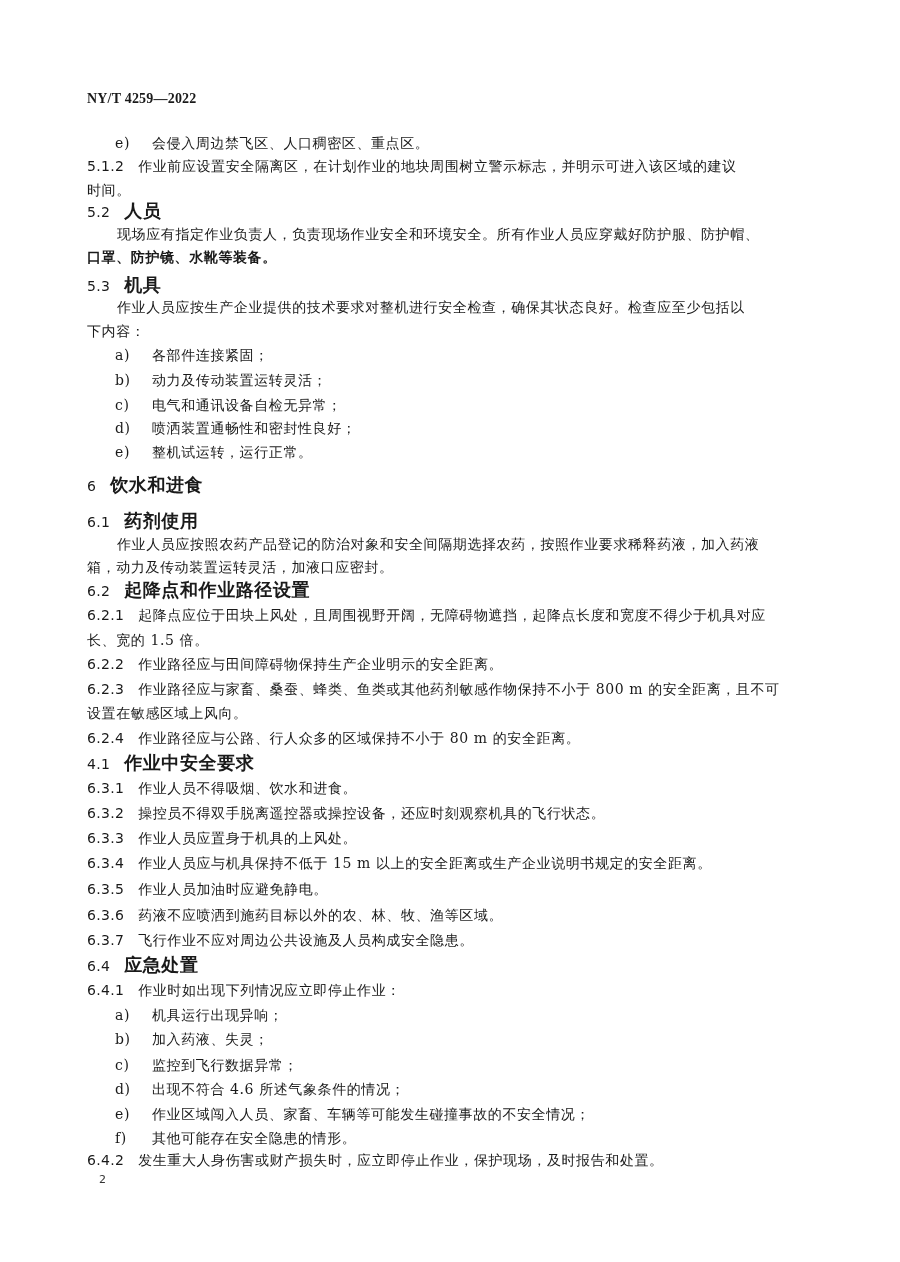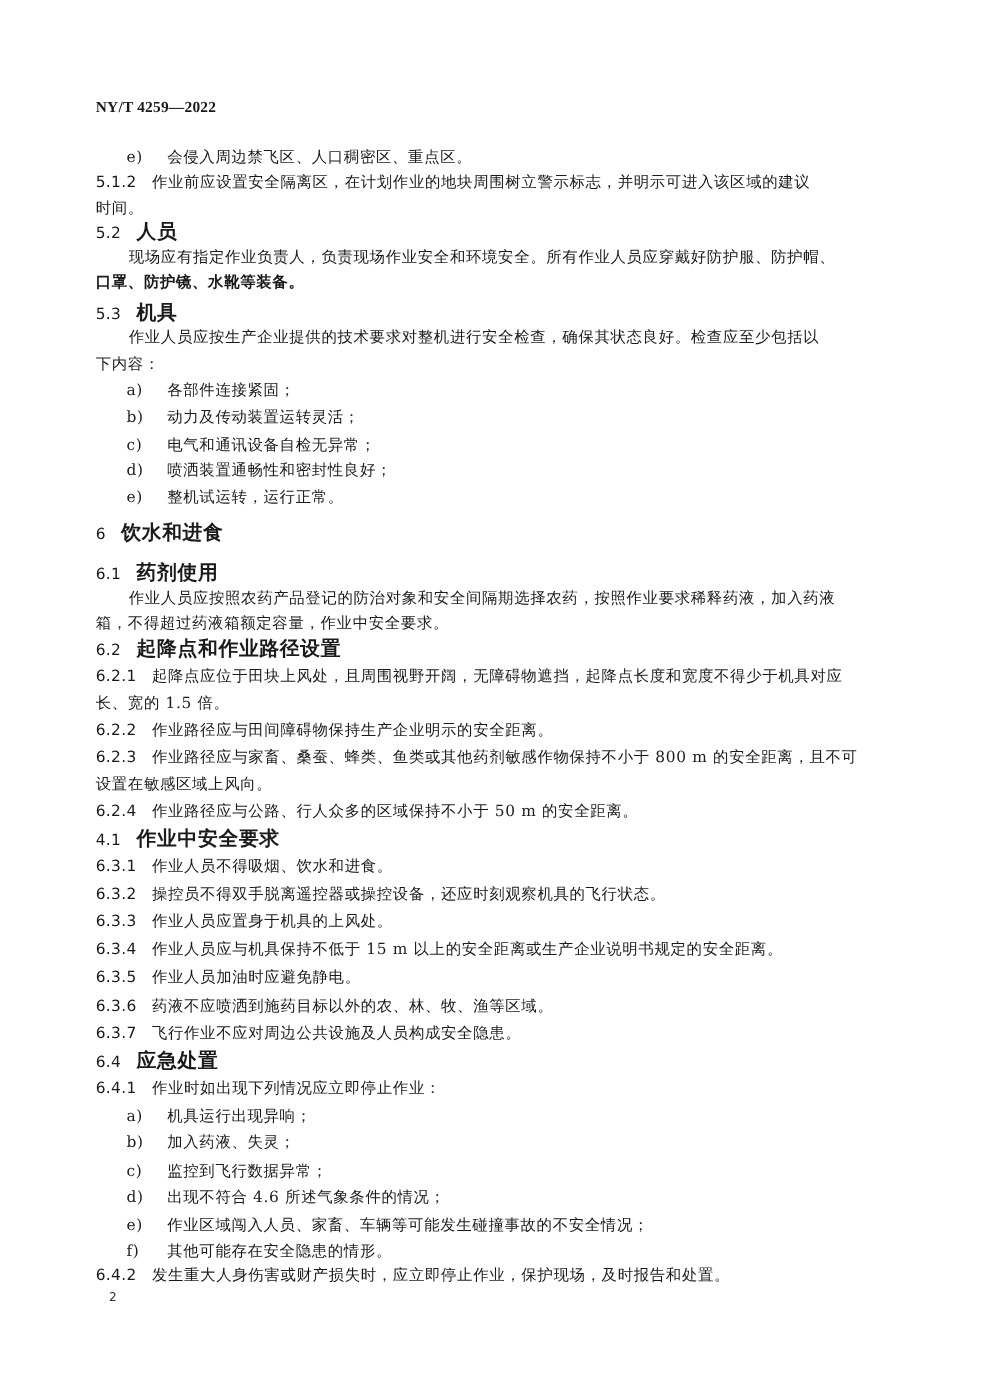--- a/index.html
+++ b/index.html
@@ -39,28 +39,28 @@
       <div class="ln indent" style="top: 299px; font-family: Liberation Mono, monospace;">作业人员应按生产企业提供的技术要求对整机进行安全检查，确保其状态良好。检查应至少包括以</div>
       <div class="ln" style="top: 322px;">下内容：</div>
       <div class="ln" style="top: 346px;"><span class="item-label">a)</span><span class="sp2"></span><span>各部件连接紧固；</span></div>
       <div class="ln" style="top: 371px;"><span class="item-label">b)</span><span class="sp2"></span><span>动力及传动装置运转灵活；</span></div>
       <div class="ln" style="top: 396px;"><span class="item-label">c)</span><span class="sp2"></span><span>电气和通讯设备自检无异常；</span></div>
       <div class="ln" style="top: 419px;"><span class="item-label">d)</span><span class="sp2"></span><span>喷洒装置通畅性和密封性良好；</span></div>
       <div class="ln" style="top: 443px;"><span class="item-label">e)</span><span class="sp2"></span><span>整机试运转，运行正常。</span></div>
       <div class="ln" style="top: 476px;"><span class="num">6</span><span class="sp"></span><span class="h">饮水和进食</span></div>
       <div class="ln" style="top: 512px;"><span class="num">6.1</span><span class="sp"></span><span class="h">药剂使用</span></div>
       <div class="ln indent" style="top: 535px;">作业人员应按照农药产品登记的防治对象和安全间隔期选择农药，按照作业要求稀释药液，加入药液</div>
-      <div class="ln" style="top: 558px;">箱，不得超过药液箱额定容量，作业中安全要求。</div>
+      <div class="ln" style="top: 558px;">箱，动力及传动装置运转灵活，加液口应密封。</div>
       <div class="ln" style="top: 581px;"><span class="num">6.2</span><span class="sp"></span><span class="h">起降点和作业路径设置</span></div>
       <div class="ln" style="top: 606px;"><span class="num">6.2.1</span><span class="sp"></span><span>起降点应位于田块上风处，且周围视野开阔，无障碍物遮挡，起降点长度和宽度不得少于机具对应</span></div>
       <div class="ln" style="top: 631px;">长、宽的 1.5 倍。</div>
       <div class="ln" style="top: 655px;"><span class="num">6.2.2</span><span class="sp"></span><span>作业路径应与田间障碍物保持生产企业明示的安全距离。</span></div>
       <div class="ln" style="top: 680px;"><span class="num">6.2.3</span><span class="sp"></span><span>作业路径应与家畜、桑蚕、蜂类、鱼类或其他药剂敏感作物保持不小于 800 m 的安全距离，且不可</span></div>
       <div class="ln" style="top: 704px;">设置在敏感区域上风向。</div>
-      <div class="ln" style="top: 729px;"><span class="num">6.2.4</span><span class="sp"></span><span>作业路径应与公路、行人众多的区域保持不小于 50 m 的安全距离。</span></div>
+      <div class="ln" style="top: 729px;"><span class="num">6.2.4</span><span class="sp"></span><span>作业路径应与公路、行人众多的区域保持不小于 80 m 的安全距离。</span></div>
       <div class="ln" style="top: 754px;"><span class="num">4.1</span><span class="sp"></span><span class="h">作业中安全要求</span></div>
       <div class="ln" style="top: 779px;"><span class="num">6.3.1</span><span class="sp"></span><span>作业人员不得吸烟、饮水和进食。</span></div>
       <div class="ln" style="top: 804px;"><span class="num">6.3.2</span><span class="sp"></span><span>操控员不得双手脱离遥控器或操控设备，还应时刻观察机具的飞行状态。</span></div>
       <div class="ln" style="top: 829px;"><span class="num">6.3.3</span><span class="sp"></span><span>作业人员应置身于机具的上风处。</span></div>
       <div class="ln" style="top: 854px;"><span class="num">6.3.4</span><span class="sp"></span><span>作业人员应与机具保持不低于 15 m 以上的安全距离或生产企业说明书规定的安全距离。</span></div>
       <div class="ln" style="top: 880px;"><span class="num">6.3.5</span><span class="sp"></span><span>作业人员加油时应避免静电。</span></div>
       <div class="ln" style="top: 906px;"><span class="num">6.3.6</span><span class="sp"></span><span>药液不应喷洒到施药目标以外的农、林、牧、渔等区域。</span></div>
       <div class="ln" style="top: 931px;"><span class="num">6.3.7</span><span class="sp"></span><span>飞行作业不应对周边公共设施及人员构成安全隐患。</span></div>
       <div class="ln" style="top: 956px;"><span class="num">6.4</span><span class="sp"></span><span class="h">应急处置</span></div>
       <div class="ln" style="top: 981px;"><span class="num">6.4.1</span><span class="sp"></span><span>作业时如出现下列情况应立即停止作业：</span></div>

